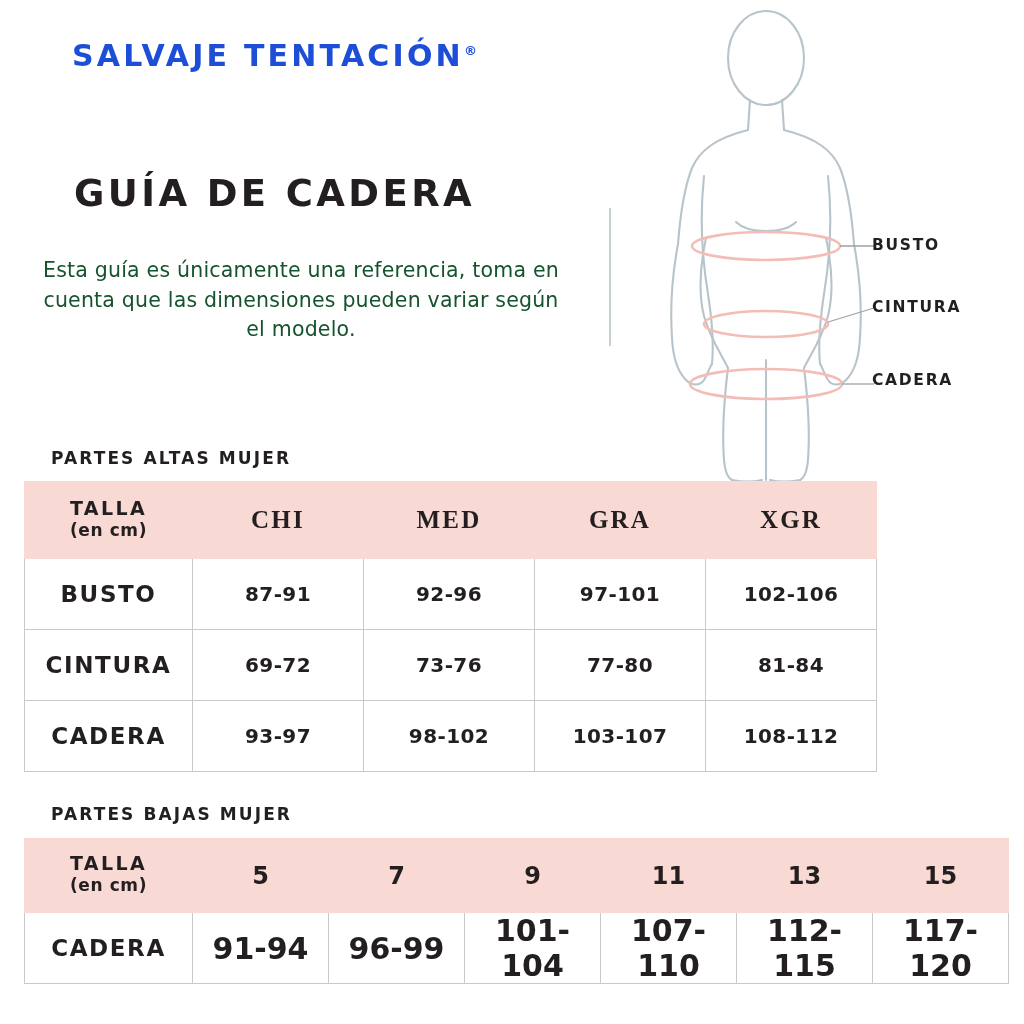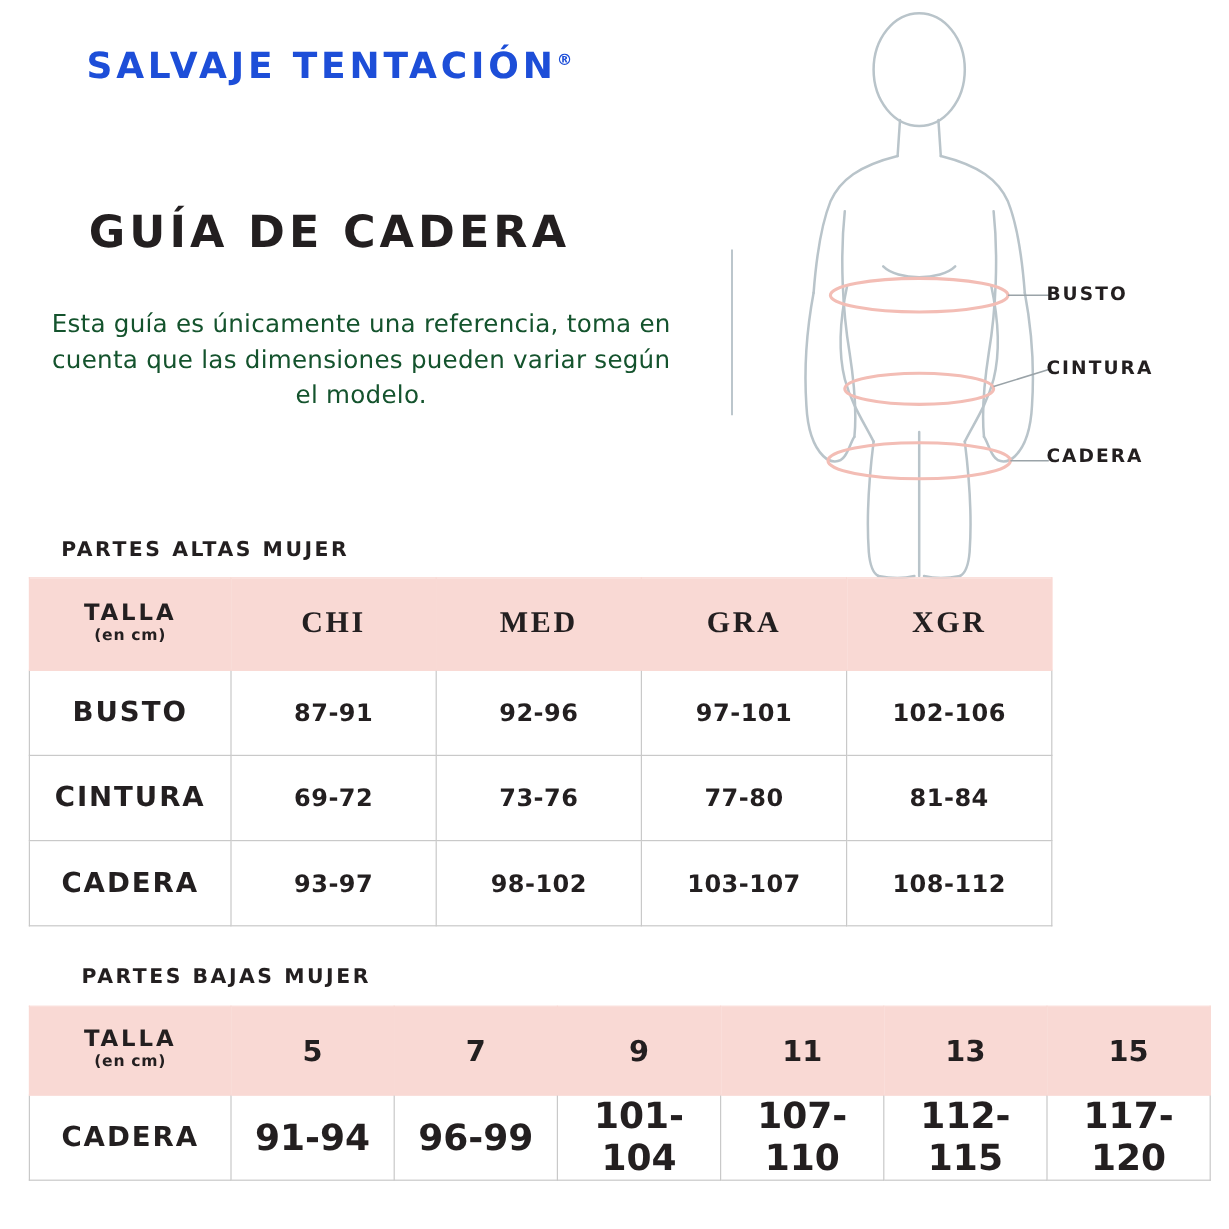--- a/index.html
+++ b/index.html
@@ -78,21 +78,21 @@
   
   .sec-caption {
     position: absolute;
     font-size: 17px;
     font-weight: bold;
     letter-spacing: 2.1px;
     color: #231f20;
     white-space: nowrap;
   }
   .cap-altas { left: 51px; top: 448px; }
-  .cap-bajas { left: 68px; top: 804px; }
+  .cap-bajas { left: 51px; top: 804px; }
 
   
   table.size-table {
     position: absolute;
     border-collapse: collapse;
     table-layout: fixed;
   }
   table.size-table td, table.size-table th {
     border: 1px solid #c9c9c9;
     text-align: center;
@@ -110,21 +110,21 @@
     border-color: #f9d9d4 !important;
     text-align: center;
   }
   .talla-main {
     font-size: 19px;
     letter-spacing: 2.4px;
     display: block;
     line-height: 1.05;
   }
   .talla-sub {
-    font-size: 13px;
+    font-size: 17px;
     letter-spacing: 0.6px;
     display: block;
     line-height: 1.3;
   }
 
   
   #table-upper { left: 24px; top: 481px; width: 852px; }
   #table-upper .hdr-cell { font-size: 25px; letter-spacing: 2.2px; height: 77px; font-family: Liberation Serif, serif; }
   #table-upper .row-label { font-size: 23px; letter-spacing: 1.6px; height: 71px; text-align: center; }
   #table-upper .val { font-size: 20px; letter-spacing: 0.4px; height: 71px; }

